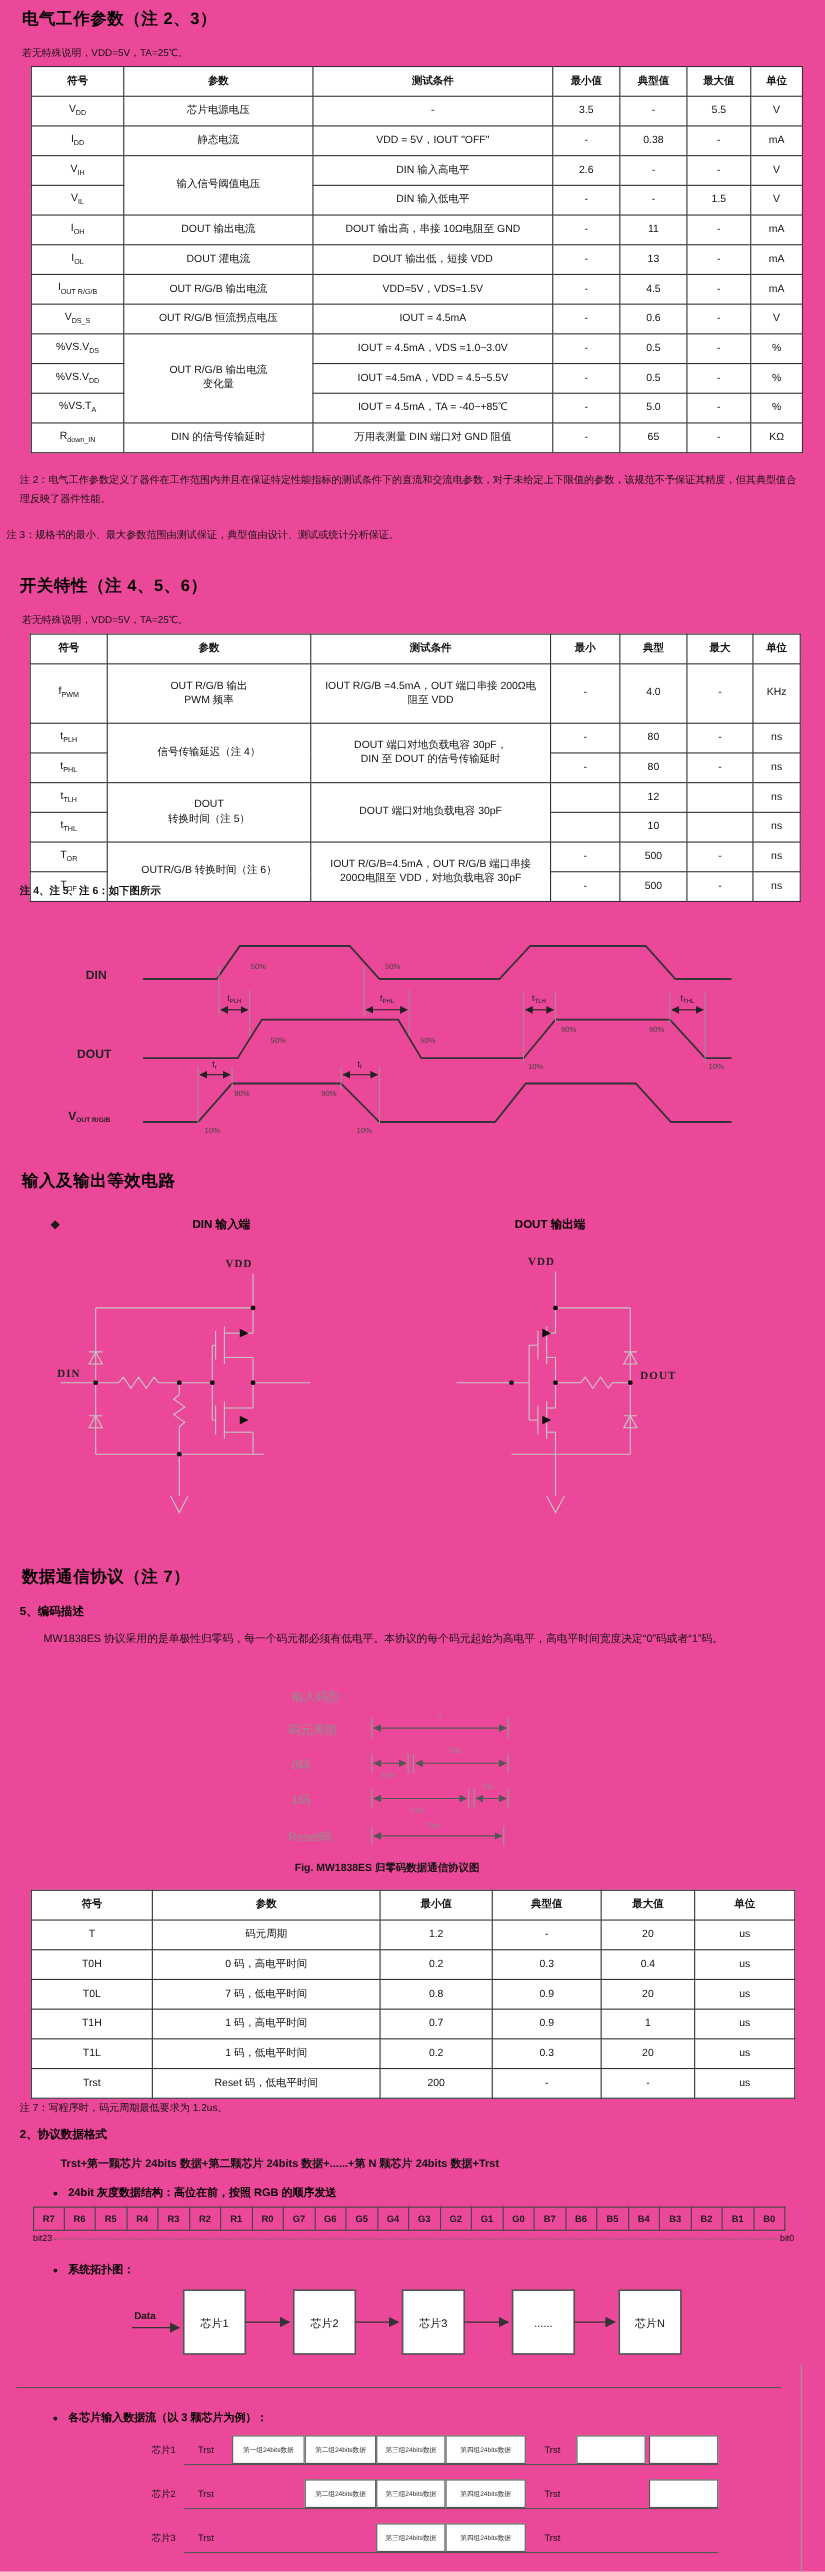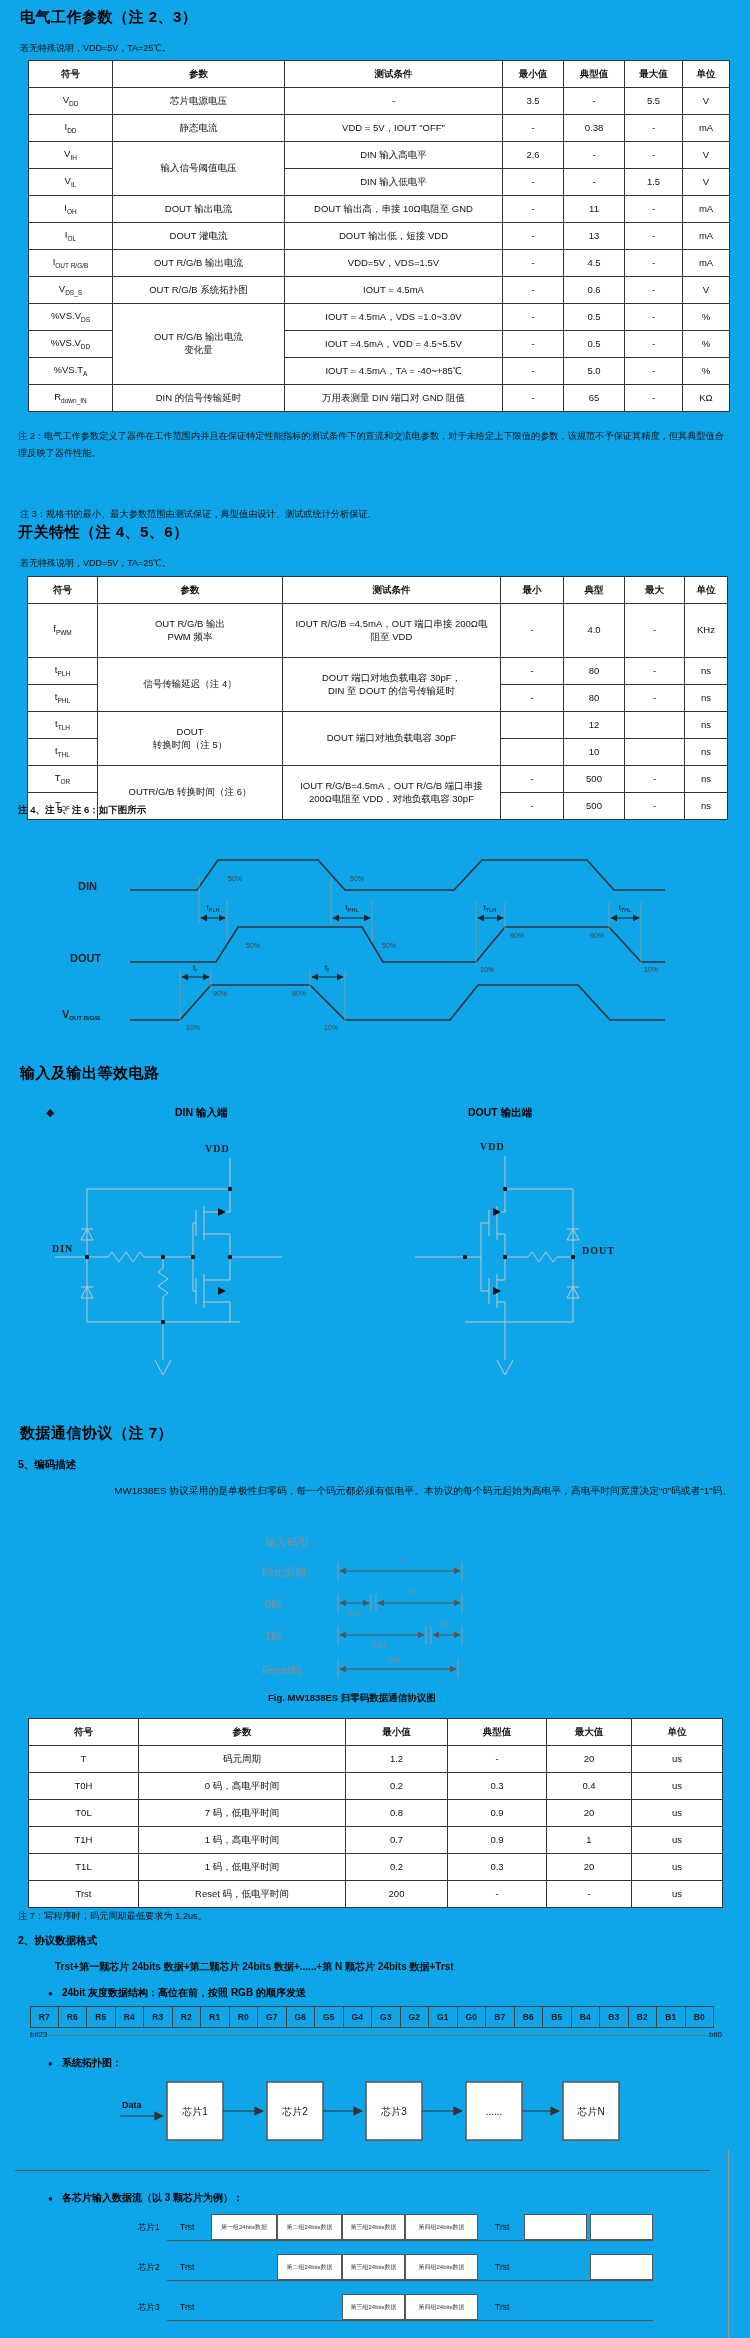--- a/index.html
+++ b/index.html
@@ -1,29 +1,29 @@
 <!DOCTYPE html>
 <html><head>
 <meta charset="utf-8">
 <style>
   html,body{margin:0;padding:0;background:#fff;}
-  #page{position:relative;width:750px;height:2338px;background:#0ea5e9;overflow:hidden;
+  #page{position:relative;width:750px;height:2338px;background:#ec4899;overflow:hidden;
         font-family:"Liberation Sans",sans-serif;color:#1a1a1a;}
   .abs{position:absolute;}
   .h1{font-size:15px;font-weight:bold;letter-spacing:.5px;color:#000;}
   .condline{font-size:9px;color:#111;}
   .noteline{font-size:9.2px;color:#111;line-height:1.85;}
   .boldnote{font-weight:bold;font-size:9.5px;color:#111;}
   table.tbl{position:absolute;border-collapse:collapse;table-layout:fixed;background:#fff;}
   .tbl th,.tbl td{border:1px solid #333;font-size:9.5px;text-align:center;vertical-align:middle;
                   padding:1px 2px;color:#111;height:27px;box-sizing:border-box;line-height:1.35;}
   .tbl th{font-weight:bold;}
   .tbl sub{font-size:6.5px;}
   .subh{font-size:10.5px;font-weight:bold;color:#000;}
-  .para{font-size:9.8px;line-height:1.85;text-indent:2em;color:#111;text-align:right;}
+  .para{font-size:9.8px;line-height:1.85;text-indent:2em;color:#111;}
   .cap{font-size:9.5px;font-weight:bold;color:#111;}
   .bullet{font-size:8px;color:#000;}
   .bullettext{font-size:10px;font-weight:bold;color:#000;}
   .formula{font-size:10px;font-weight:bold;color:#111;}
   .bitrow{position:absolute;display:flex;border-radius:10px;}
   .bitcell{width:28.5px;height:22px;border:1px solid #444;border-left:none;box-sizing:border-box;
            display:flex;align-items:center;justify-content:center;font-size:8.5px;font-weight:bold;}
   .bitcell:first-child{border-left:1px solid #444;}
   .bitends{position:absolute;display:flex;align-items:flex-end;font-size:8px;color:#111;}
   .dotlead{flex:1;border-bottom:1.5px dotted #666;margin:0 2px 3px 2px;}
@@ -132,21 +132,21 @@
       <td><span>I</span><sub>OUT R/G/B</sub></td>
       <td>OUT R/G/B 输出电流</td>
       <td>VDD=5V，VDS=1.5V</td>
       <td>-</td>
       <td>4.5</td>
       <td>-</td>
       <td>mA</td>
     </tr>
     <tr>
       <td><span>V</span><sub>DS_S</sub></td>
-      <td>OUT R/G/B 系统拓扑图</td>
+      <td>OUT R/G/B 恒流拐点电压</td>
       <td>IOUT = 4.5mA</td>
       <td>-</td>
       <td>0.6</td>
       <td>-</td>
       <td>V</td>
     </tr>
     <tr>
       <td><span>%VS.V</span><sub>DS</sub></td>
       <td rowspan="3">
             <div>OUT R/G/B 输出电流</div>
@@ -180,21 +180,21 @@
       <td>万用表测量 DIN 端口对 GND 阻值</td>
       <td>-</td>
       <td>65</td>
       <td>-</td>
       <td>KΩ</td>
     </tr>
   </tbody>
     </table>
 
   <div class="abs noteline" style="left:18px;top:428px;width:714px;">注 2：电气工作参数定义了器件在工作范围内并且在保证特定性能指标的测试条件下的直流和交流电参数，对于未给定上下限值的参数，该规范不予保证其精度，但其典型值合理反映了器件性能。</div>
-  <div class="abs noteline" style="left:20px;top:478px;width:714px;margin-top:28px;">注 3：规格书的最小、最大参数范围由测试保证，典型值由设计、测试或统计分析保证。</div>
+  <div class="abs noteline" style="left:6px;top:478px;width:714px;">注 3：规格书的最小、最大参数范围由测试保证，典型值由设计、测试或统计分析保证。</div>
 
   <div class="abs h1" style="left:18px;top:523px;">开关特性（注 4、5、6）</div>
   <div class="abs condline" style="left:20px;top:557px;">若无特殊说明，VDD=5V，TA=25℃。</div>
 
   <table class="tbl" style="left:27px;top:576px;width:701px;">
     <colgroup>
         <col style="width:70px">
         <col style="width:185px">
         <col style="width:218px">
         <col style="width:63px">

